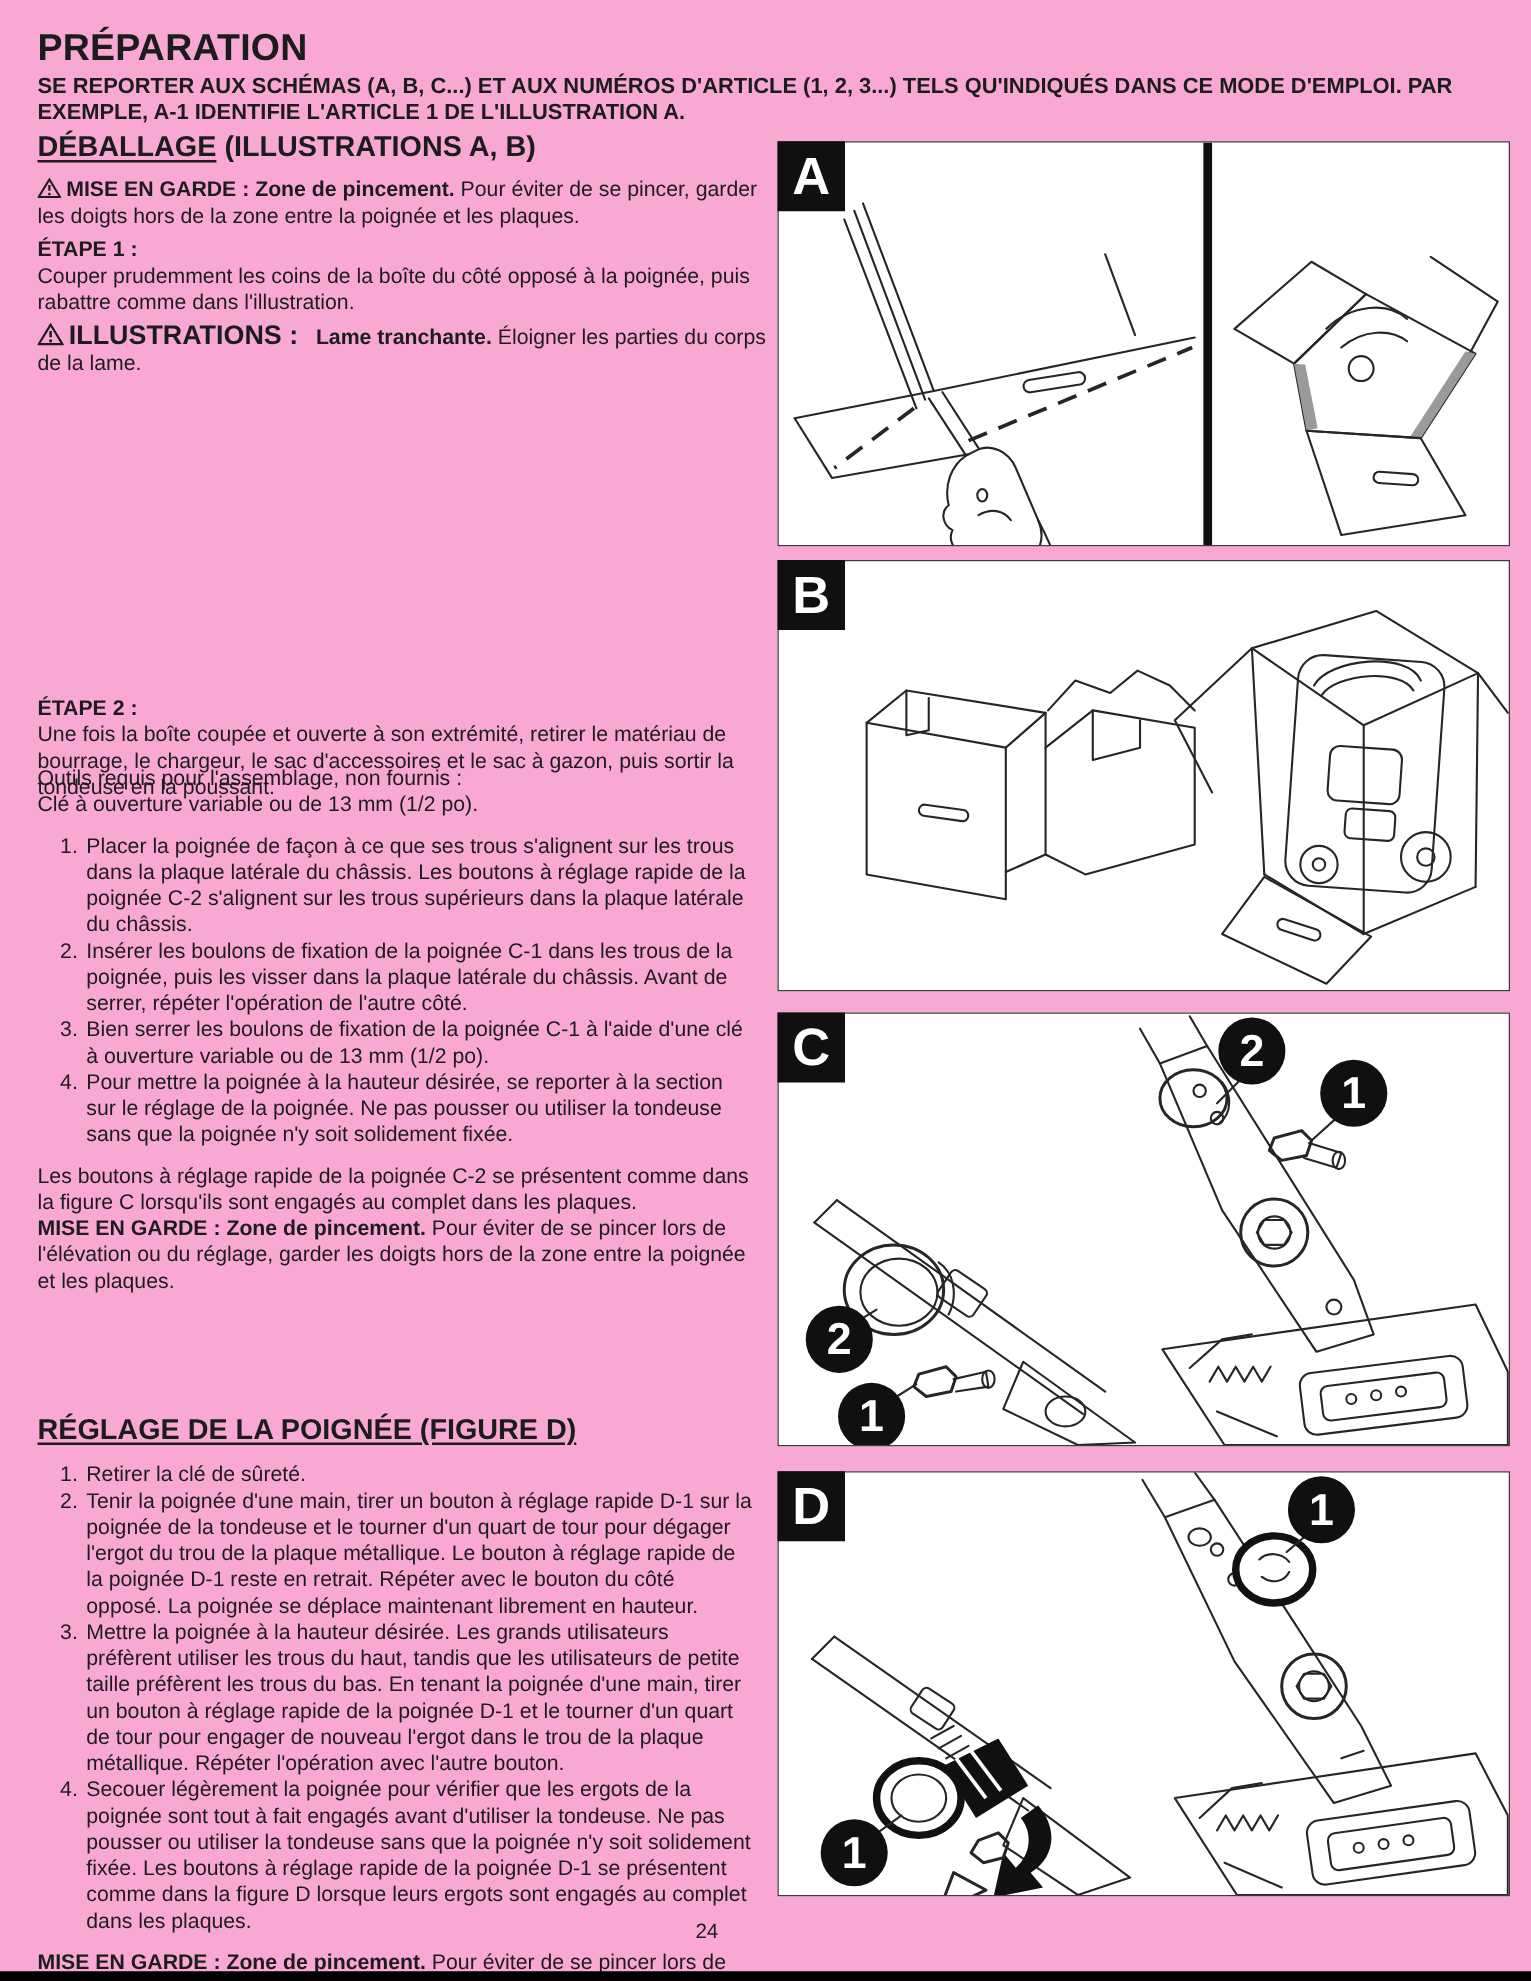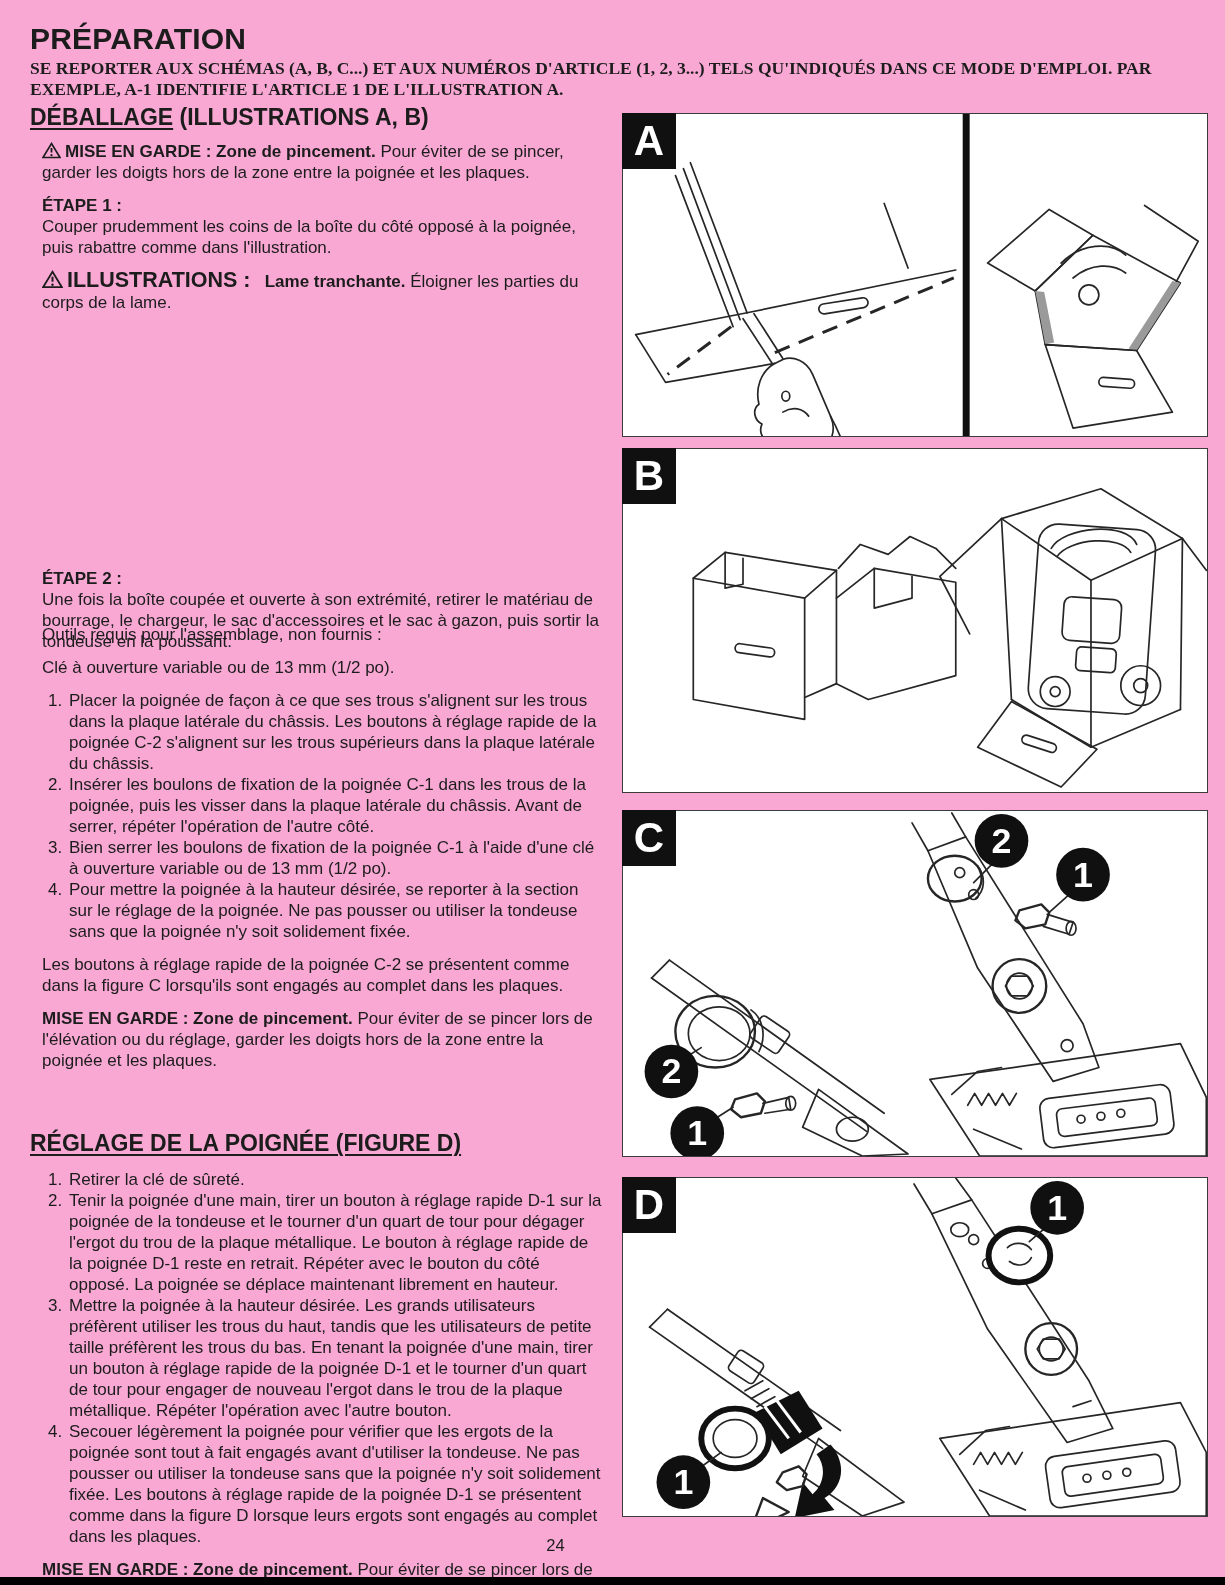--- a/index.html
+++ b/index.html
@@ -2,42 +2,42 @@
 <html><head>
 <meta charset="utf-8">
 <style>
   html,body{margin:0;padding:0;background:#ffffff;}
   .page{position:relative;width:1225px;height:1585px;background:#f9a8d4;
         font-family:"Liberation Sans",sans-serif;color:#1c1c1c;overflow:hidden;}
   .abs{position:absolute;}
   .leftcol{left:30px;width:584px;}
   .b{font-weight:bold;}
   h1.title{margin:0;font-size:30px;font-weight:bold;letter-spacing:0.2px;}
-  .subtitle{margin:2px 0 0 0;font-size:17.5px;font-weight:bold;line-height:21px;width:1165px;font-family:Liberation Serif, serif;}
+  .subtitle{margin:2px 0 0 0;font-size:17.5px;font-weight:bold;line-height:21px;width:1165px;}
   h2.sec{margin:0;font-size:23px;font-weight:bold;}
   h2.sec .u, h2.sec.u-all{text-decoration:underline;text-decoration-thickness:2px;text-underline-offset:3px;margin-top:48px;}
   h2.big{margin:0;font-size:27px;font-weight:bold;}
-  p,.body-text{font-size:17px;line-height:21px;margin:12px;}
+  p,.body-text{font-size:17px;line-height:21px;margin:0;}
   .step-label{font-weight:bold;display:block;}
   .warn-line{font-size:17px;line-height:21px;}
   .warn-word{font-size:21.5px;font-weight:bold;}
   ol.steps{margin:12px;padding:0 0 0 25px;font-size:17px;line-height:21px;}
   ol.steps li{margin:0;padding-left:2px;}
   .mt6{margin-top:6px;}.mt10{margin-top:10px;}.mt12{margin-top:12px;}
   .tri{display:inline-block;vertical-align:-2px;margin-right:4px;}
   .figure{position:absolute;left:622px;width:586px;border:1.5px solid #3c3c3c;background:#fff;box-sizing:border-box;}
   .fig-label{position:absolute;left:-1px;top:-1px;width:54px;height:56px;background:#101010;color:#fff;
              font-size:42px;font-weight:bold;display:flex;align-items:center;justify-content:center;z-index:3;}
   .figure svg{position:absolute;left:0;top:0;width:100%;height:100%;}
   .lw{stroke:#262626;stroke-width:1.7;fill:none;stroke-linecap:round;stroke-linejoin:round;}
   .lw2{stroke:#262626;stroke-width:2.4;fill:none;stroke-linecap:round;stroke-linejoin:round;}
   .dash{stroke:#262626;stroke-width:3;fill:none;stroke-dasharray:16 10;}
   .fillb{fill:#101010;stroke:none;}
   .callout-num{fill:#ffffff;font-family:"Liberation Sans",sans-serif;font-size:36px;font-weight:bold;text-anchor:middle;}
-  .page-num{left:8px;width:1095px;top:1536px;text-align:center;font-size:16.5px;}
+  .page-num{left:18px;width:1095px;top:1536px;text-align:center;font-size:16.5px;}
   .bottom-bar{left:0;top:1577px;width:1225px;height:8px;background:#000;}
 </style>
 </head>
 <body>
 
 <div class="page">
 
   <div class="abs leftcol" style="top:22px">
     <h1 class="title">PRÉPARATION</h1>
     <p class="subtitle">SE REPORTER AUX SCHÉMAS (A, B, C...) ET AUX NUMÉROS D'ARTICLE (1, 2, 3...) TELS QU'INDIQUÉS DANS CE MODE D'EMPLOI. PAR EXEMPLE, A-1 IDENTIFIE L'ARTICLE 1 DE L'ILLUSTRATION A.</p>

